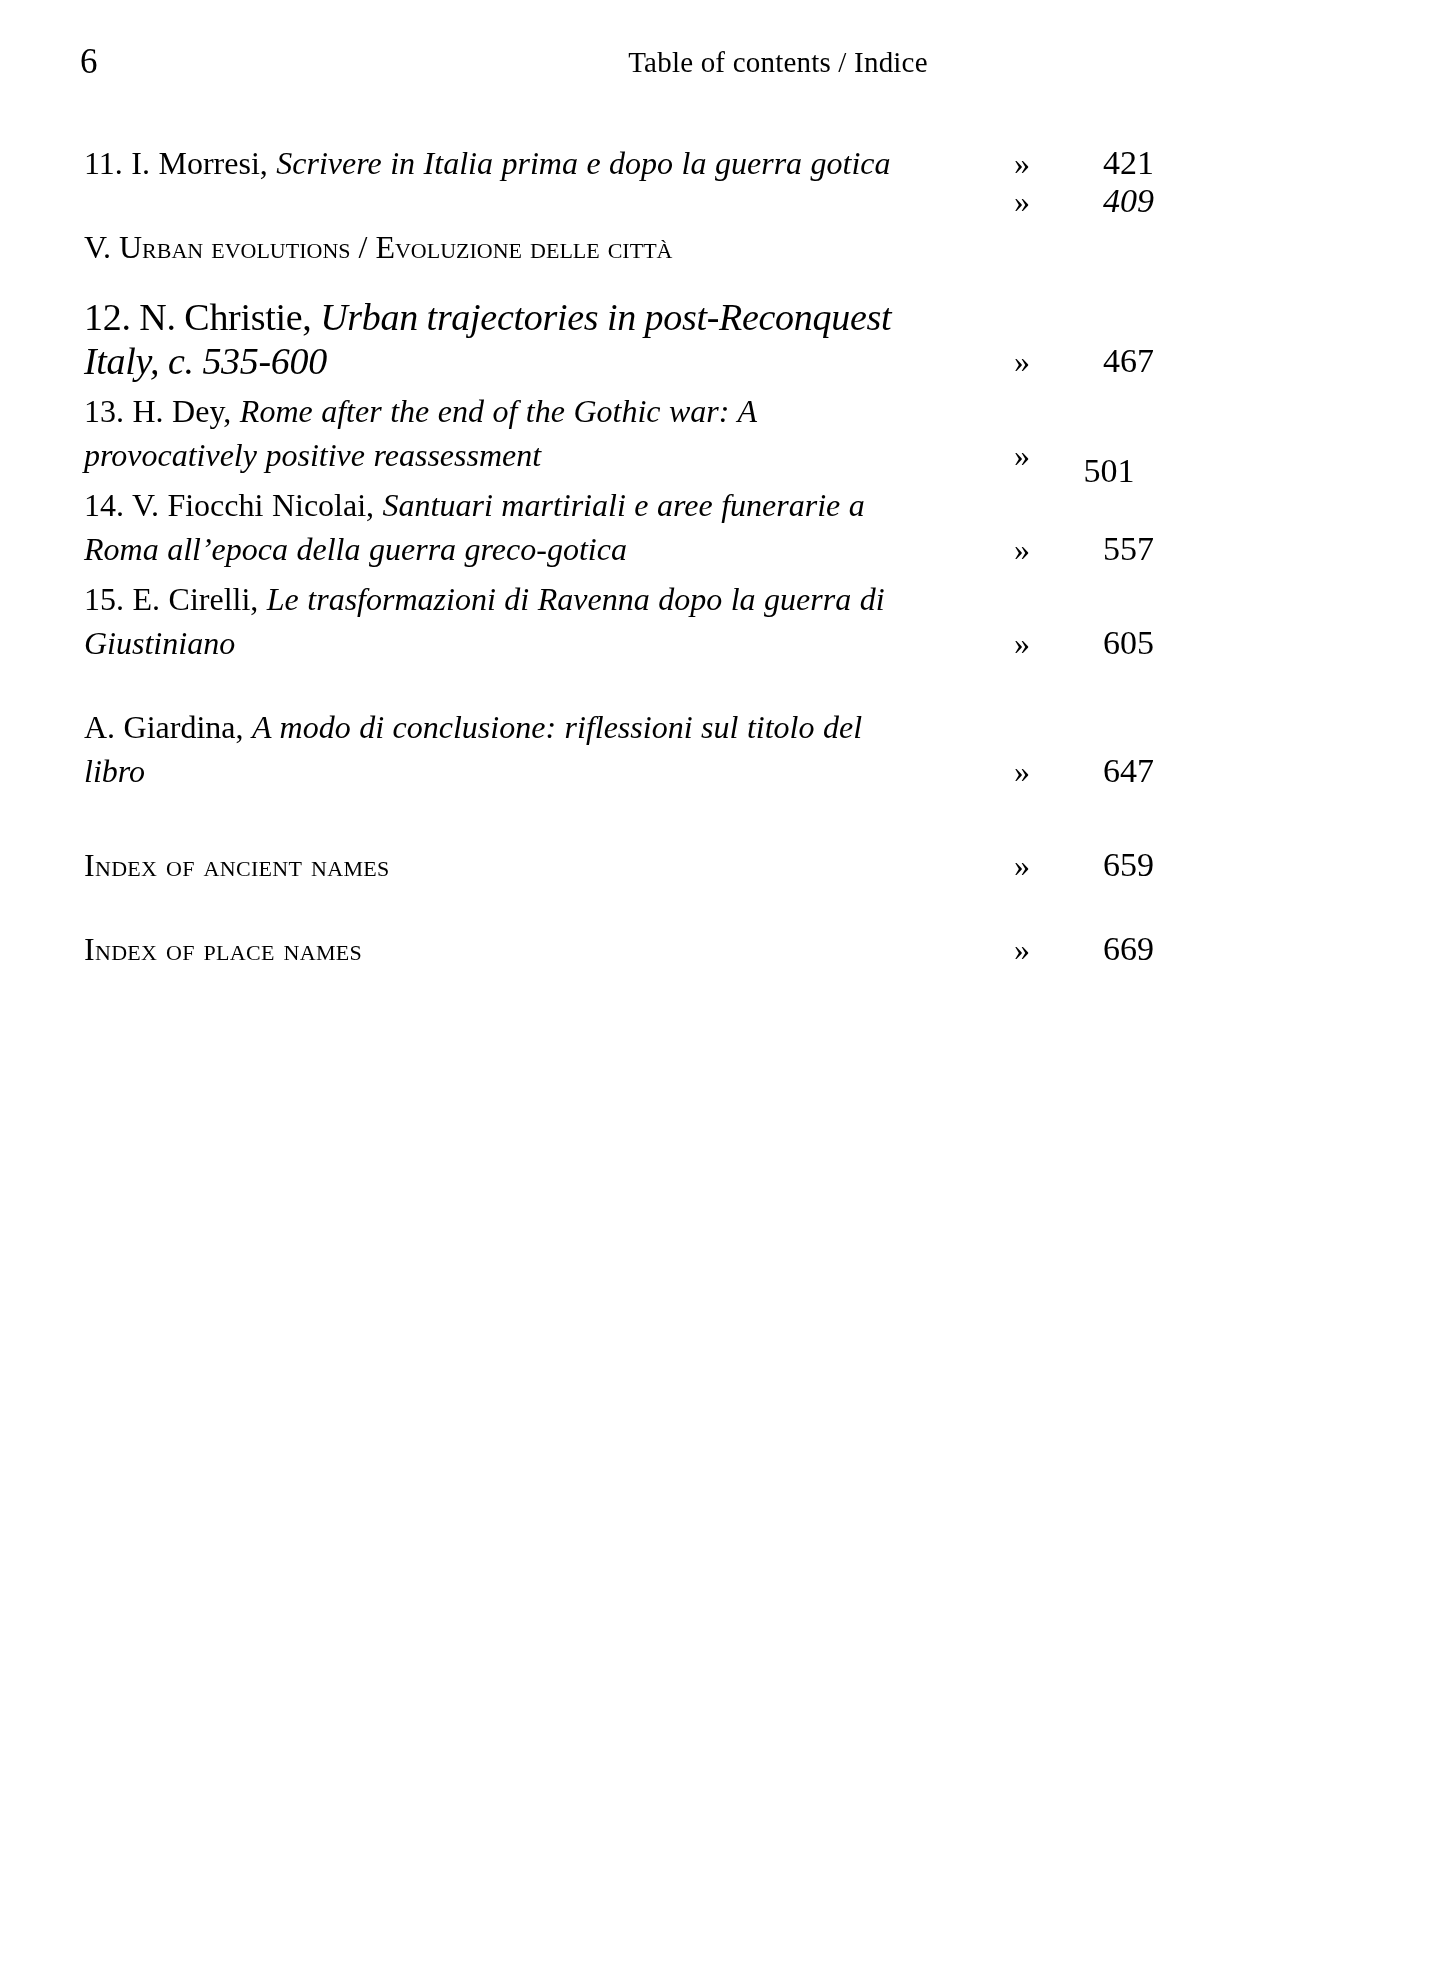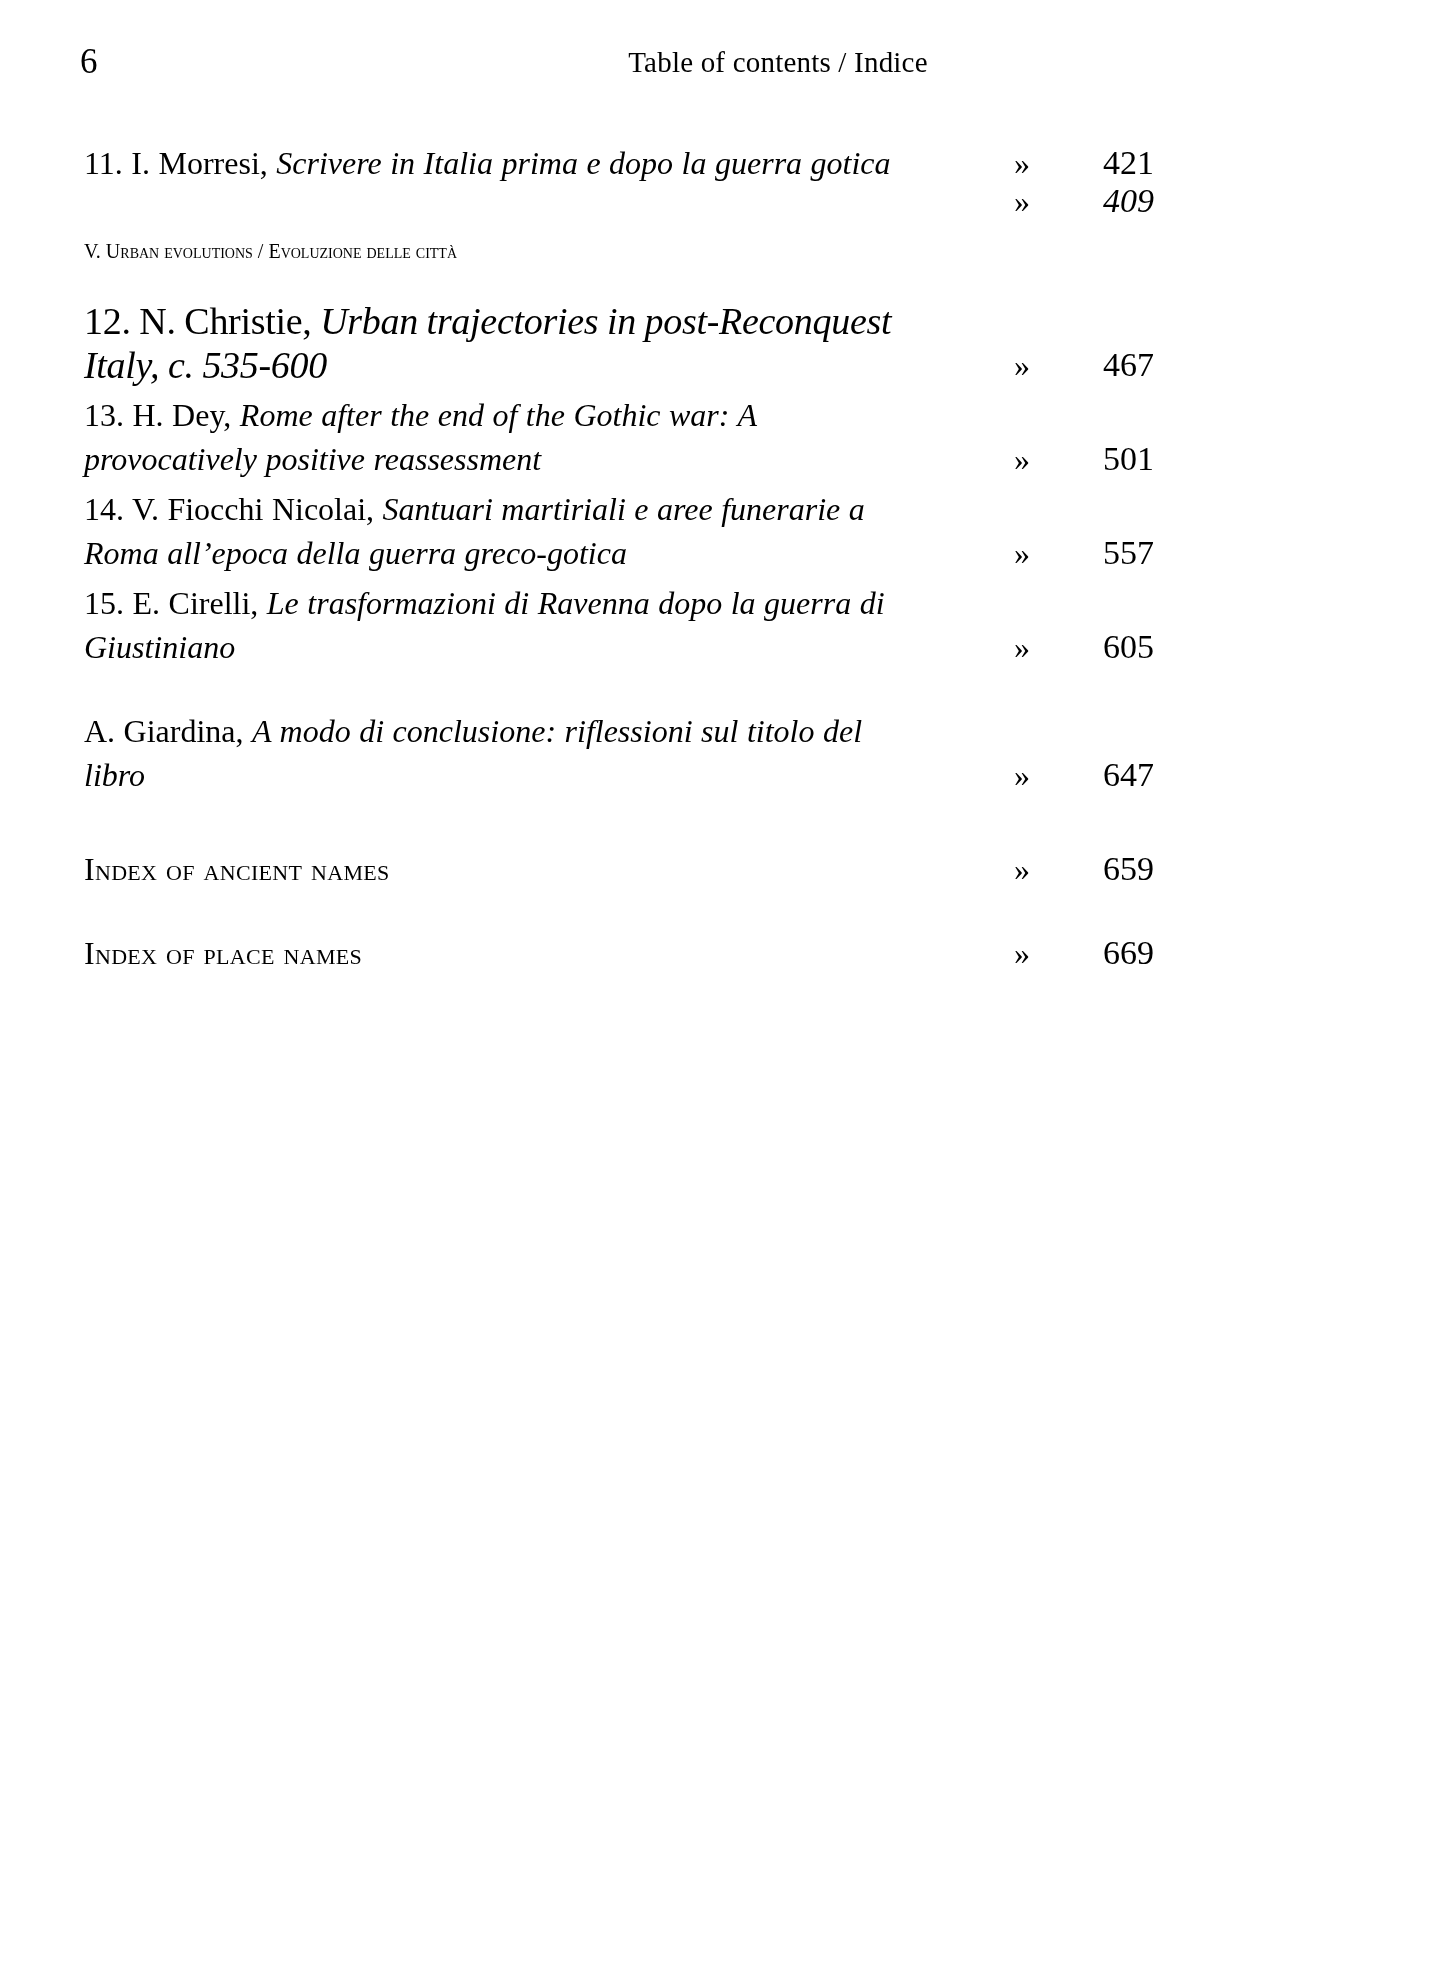--- a/index.html
+++ b/index.html
@@ -88,21 +88,21 @@
     line-height: 44px;
   }
   
   .section-head {
     font-size: 32px;
     line-height: 44px;
     margin-bottom: 4px;
   }
   .sc {
     font-variant: small-caps;
-    font-size: 20px;
+    font-size: 32px;
   }
   .gap-small { height: 22px; }
   .gap-med { height: 34px; }
   .gap-large { height: 44px; }
   .index-entry .entry-text {
     font-variant: small-caps;
     font-size: 32px;
     letter-spacing: 0.3px;
   }
 </style>
@@ -148,21 +148,21 @@
       <div class="guillemet" style="top: 44px;">»</div>
       <div class="pageno" style="top: 44px;">467</div>
     </div>
 
     <div class="entry">
       <div class="entry-text">
         <span>13. H. Dey,</span>
         <span class="it">Rome after the end of the Gothic war: A provocatively positive reassessment</span>
       </div>
       <div class="guillemet" style="top: 44px;">»</div>
-      <div class="pageno" style="top: 44px;">501</div>
+      <div class="pageno" style="top: 60px; text-align: center;">501</div>
     </div>
 
     <div class="entry">
       <div class="entry-text">
         <span>14. V. Fiocchi Nicolai,</span>
         <span class="it">Santuari martiriali e aree funerarie a Roma all’epoca della guerra greco-gotica</span>
       </div>
       <div class="guillemet" style="top: 44px;">»</div>
       <div class="pageno" style="top: 44px;">557</div>
     </div>

